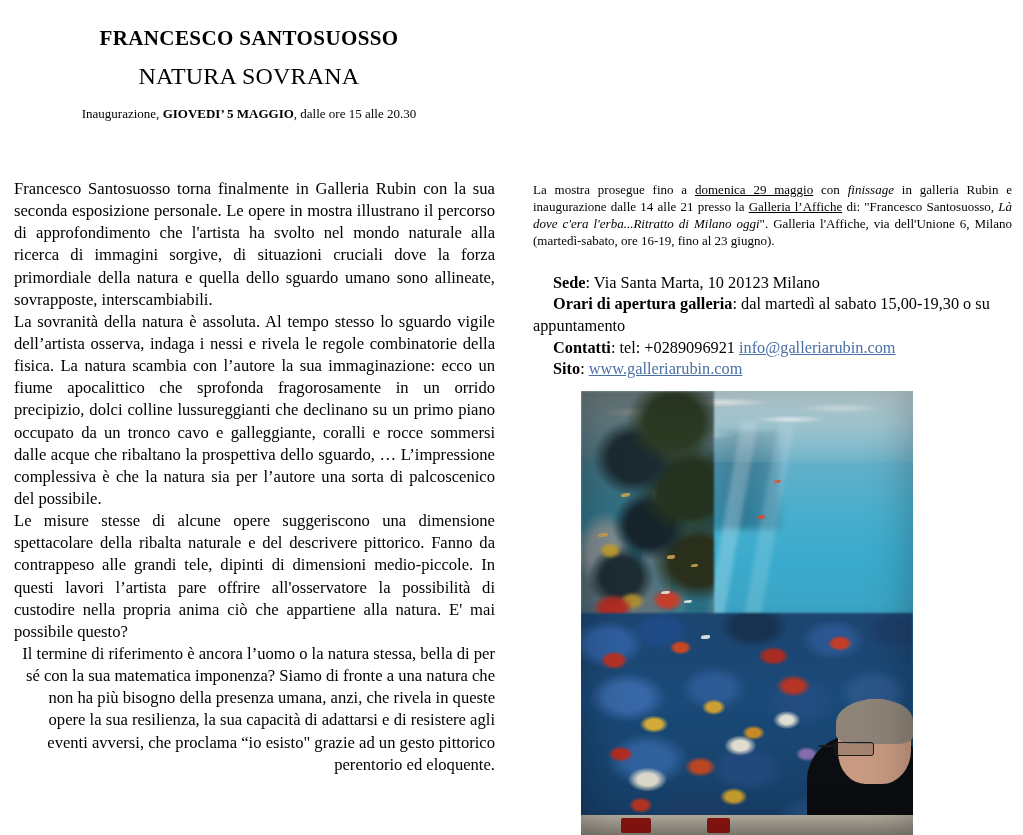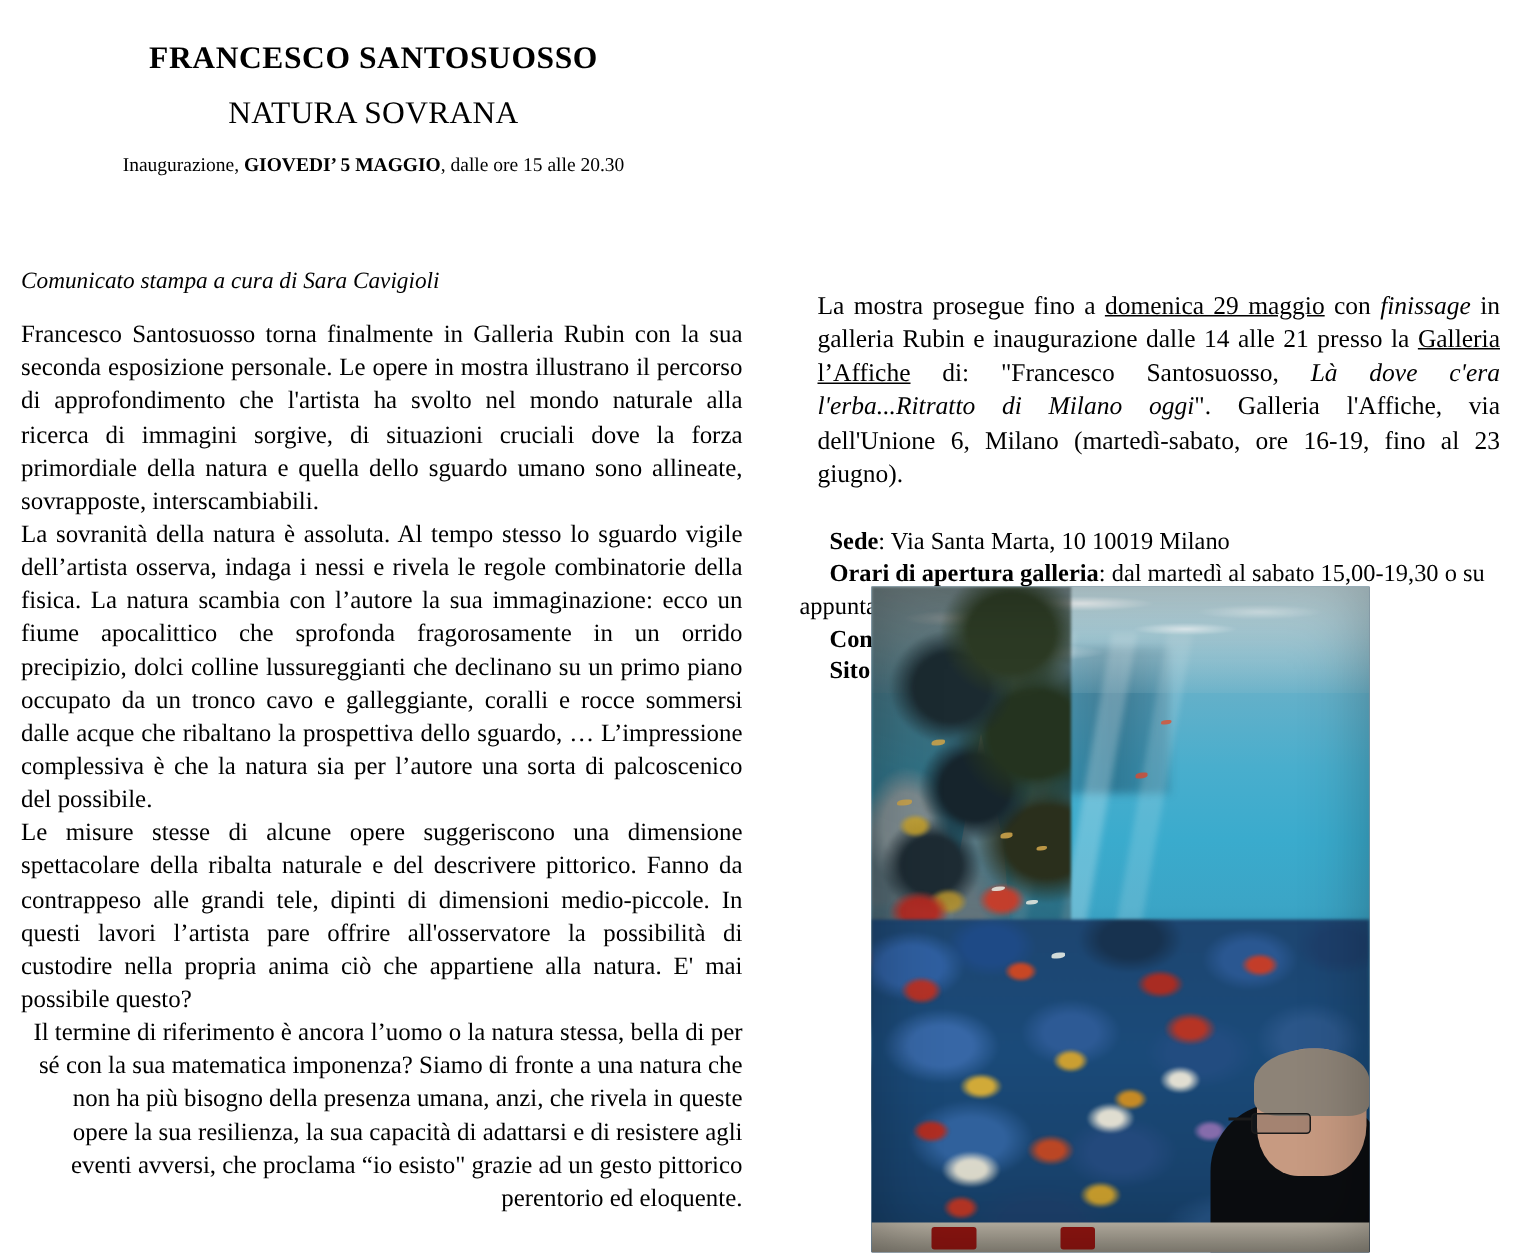--- a/index.html
+++ b/index.html
@@ -26,21 +26,21 @@
     text-align: center;
   }
   .title-main {
     font-size: 21px;
     font-weight: bold;
     letter-spacing: 0.4px;
     line-height: 1.15;
     margin: 0 0 13px 0;
   }
   .title-sub {
-    font-size: 21px;
+    font-size: 24px;
     font-weight: normal;
     letter-spacing: 0.2px;
     line-height: 1.15;
     margin: 0 0 14px 0;
   }
   .title-open {
     font-size: 13px;
     line-height: 1.35;
     margin: 0;
   }
@@ -76,22 +76,22 @@
   p.body {
     margin: 0;
     font-size: 16.6px;
     line-height: 1.335;
     text-align: justify;
     text-justify: inter-word;
   }
   p.body.last { text-align: right; }
 
   .rp {
-    margin: 12px;
-    font-size: 17px;
+    margin: 0;
+    font-size: 13px;
     line-height: 1.32;
     text-align: justify;
   }
 
   .info {
     margin: 22px 0 0 0;
     font-size: 16.3px;
     line-height: 1.33;
   }
   .info .lbl { font-weight: bold; margin-left: 20px; }
@@ -347,32 +347,31 @@
 
 <div class="header">
   <div class="title-main">FRANCESCO SANTOSUOSSO</div>
   <div class="title-sub">NATURA SOVRANA</div>
   <div class="title-open"><span>Inaugurazione, </span><b>GIOVEDI’ 5 MAGGIO</b><span>, dalle ore 15 alle 20.30</span></div>
 </div>
 
 <div class="columns">
 
   <div class="col-left">
-    <div class="byline">Comunicato stampa a cura di Sara Cavigioli</div>
     <p class="body">Francesco Santosuosso torna finalmente in Galleria Rubin con la sua seconda esposizione personale. Le opere in mostra illustrano il percorso di approfondimento che l'artista ha svolto nel mondo naturale alla ricerca di immagini sorgive, di situazioni cruciali dove la forza primordiale della natura e quella dello sguardo umano sono allineate, sovrapposte, interscambiabili.</p>
     <p class="body">La sovranità della natura è assoluta. Al tempo stesso lo sguardo vigile dell’artista osserva, indaga i nessi e rivela le regole combinatorie della fisica. La natura scambia con l’autore la sua immaginazione: ecco un fiume apocalittico che sprofonda fragorosamente in un orrido precipizio, dolci colline lussureggianti che declinano su un primo piano occupato da un tronco cavo e galleggiante, coralli e rocce sommersi dalle acque che ribaltano la prospettiva dello sguardo, … L’impressione complessiva è che la natura sia per l’autore una sorta di palcoscenico del possibile.</p>
     <p class="body">Le misure stesse di alcune opere suggeriscono una dimensione spettacolare della ribalta naturale e del descrivere pittorico. Fanno da contrappeso alle grandi tele, dipinti di dimensioni medio-piccole. In questi lavori l’artista pare offrire all'osservatore la possibilità di custodire nella propria anima ciò che appartiene alla natura. E' mai possibile questo?</p>
     <p class="body last">Il termine di riferimento è ancora l’uomo o la natura stessa, bella di per sé con la sua matematica imponenza? Siamo di fronte a una natura che non ha più bisogno della presenza umana, anzi, che rivela in queste opere la sua resilienza, la sua capacità di adattarsi e di resistere agli eventi avversi, che proclama “io esisto" grazie ad un gesto pittorico perentorio ed eloquente.</p>
   </div>
 
   <div class="col-right">
     <p class="rp"><span>La mostra prosegue fino a </span><span class="u">domenica 29 maggio</span><span> con </span><span class="it">finissage</span><span> in galleria Rubin e inaugurazione dalle 14 alle 21 presso la  </span><span class="u">Galleria l’Affiche</span><span> di: "Francesco Santosuosso, </span><span class="it">Là dove c'era l'erba...Ritratto di Milano oggi</span><span>". Galleria l'Affiche, via dell'Unione 6, Milano (martedì-sabato, ore 16-19, fino al 23 giugno).</span></p>
 
     <div class="info">
-      <div><span class="lbl">Sede</span><span>: Via Santa Marta, 10 10019 Milano</span></div>
+      <div><span class="lbl">Sede</span><span>: Via Santa Marta, 10 20123 Milano</span></div>
 
       <div><span class="lbl">Orari di apertura galleria</span><span>: dal martedì al sabato 15,00-19,30 o su appuntamento</span></div>
 
 
       <div><span class="lbl">Contatti</span><span>: tel: +0289096921 </span><span class="link">info@galleriarubin.com</span></div>
 
       <div><span class="lbl">Sito</span><span>: </span><span class="link">www.galleriarubin.com</span></div>
     </div>
   </div>
 </div>

